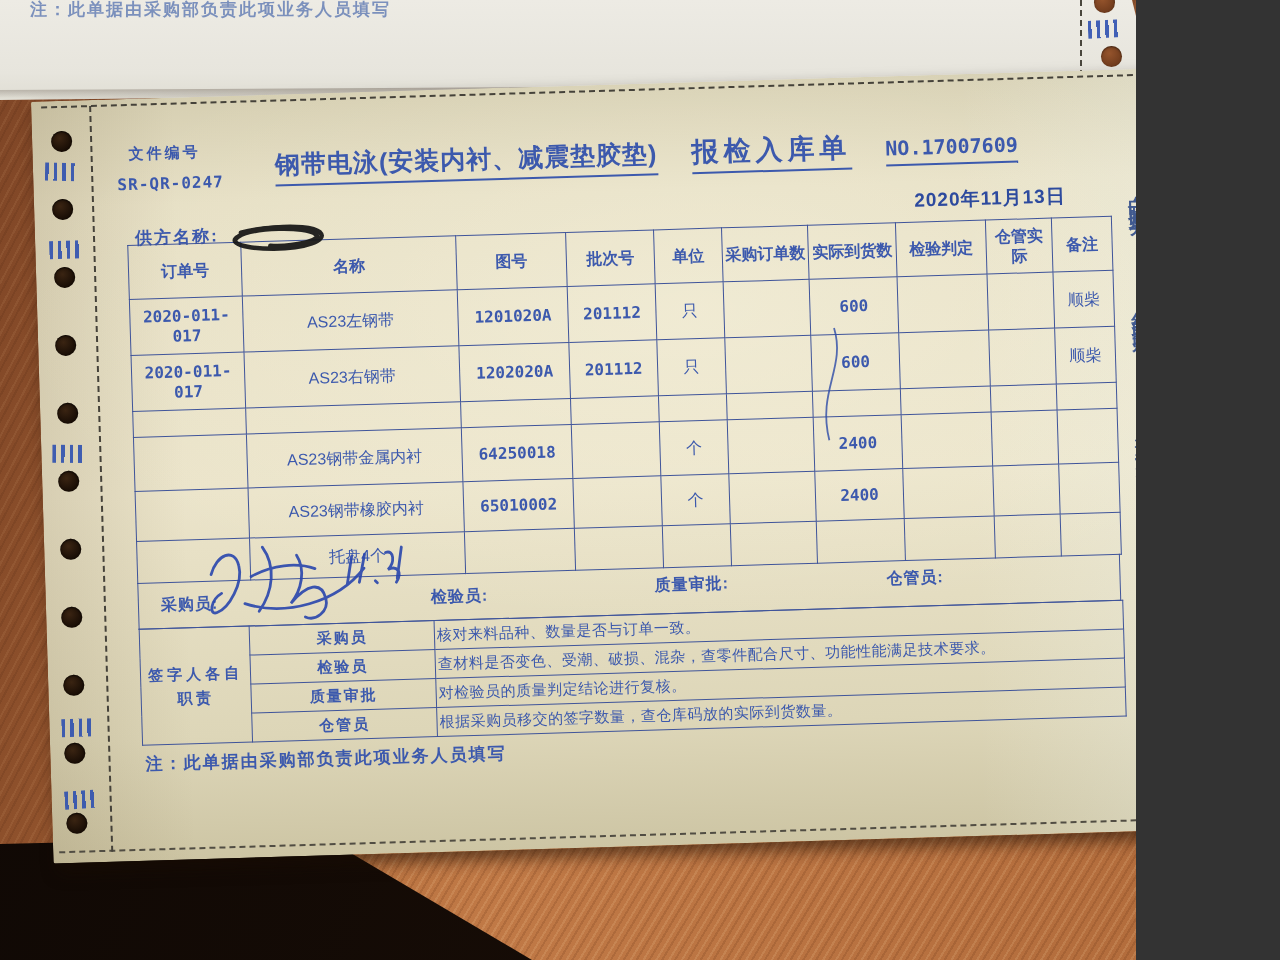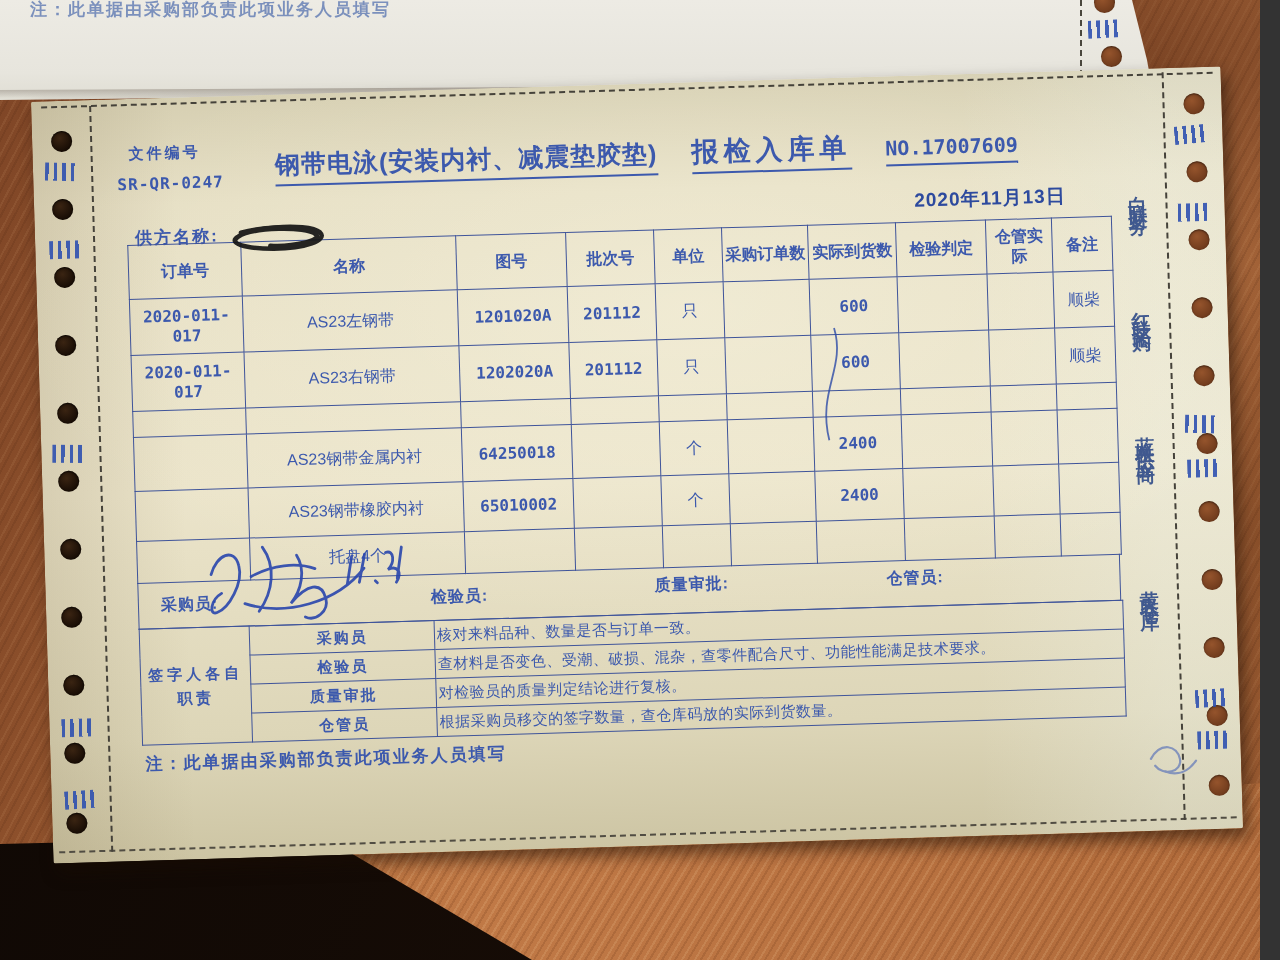--- a/index.html
+++ b/index.html
@@ -1,16 +1,16 @@
 <!DOCTYPE html>
 <html><head>
 <meta charset="utf-8">
 <style>
   html,body{margin:0;padding:0;background:#333;}
-  .canvas{position:relative;width:1260px;height:960px;overflow:hidden;
+  .canvas{position:relative;width:1136px;height:960px;overflow:hidden;
     font-family:"Liberation Sans",sans-serif;
     background:
       radial-gradient(620px 300px at 92% 6%, rgba(60,20,5,.35), transparent 70%),
       radial-gradient(500px 380px at 100% 55%, rgba(70,30,10,.25), transparent 70%),
       repeating-linear-gradient(118deg, rgba(255,205,150,.08) 0 2px, rgba(0,0,0,0) 2px 5px, rgba(60,25,8,.12) 5px 7px, rgba(0,0,0,0) 7px 12px),
       linear-gradient(105deg,#7e4526 0%,#98582f 28%,#8a4d29 55%,#a5653a 82%,#9a5a30 100%);
   }
   
   .wood-bright{position:absolute;left:0;top:0;width:1280px;height:960px;
     clip-path:polygon(320px 838px,1280px 782px,1280px 960px,528px 960px);

